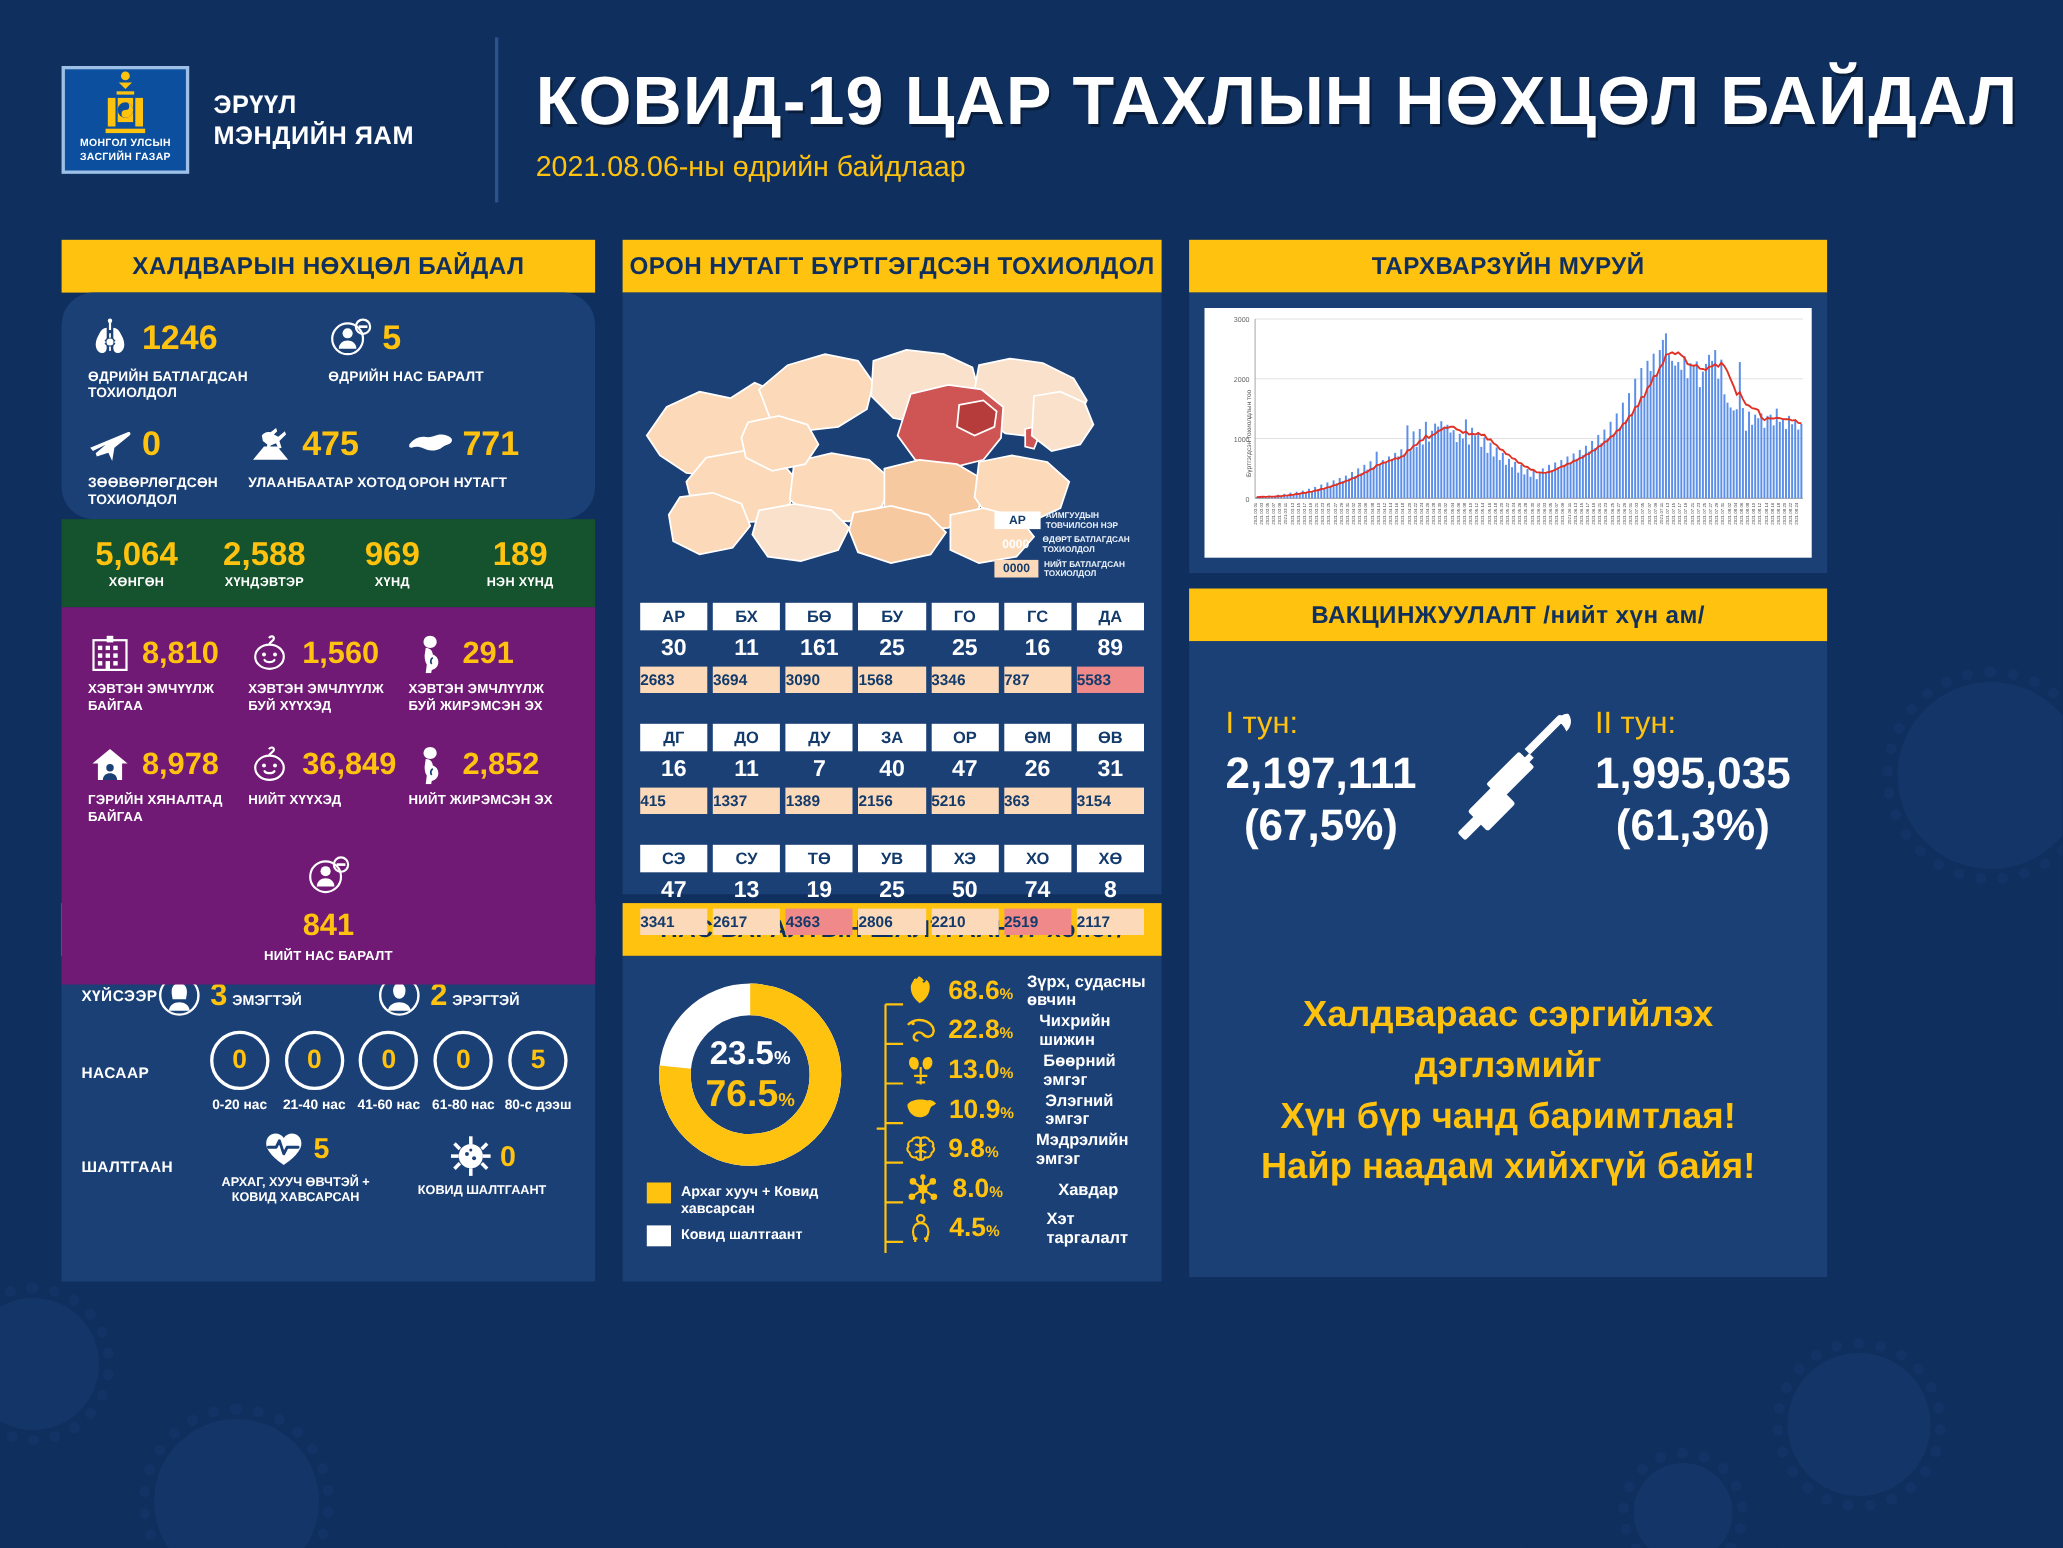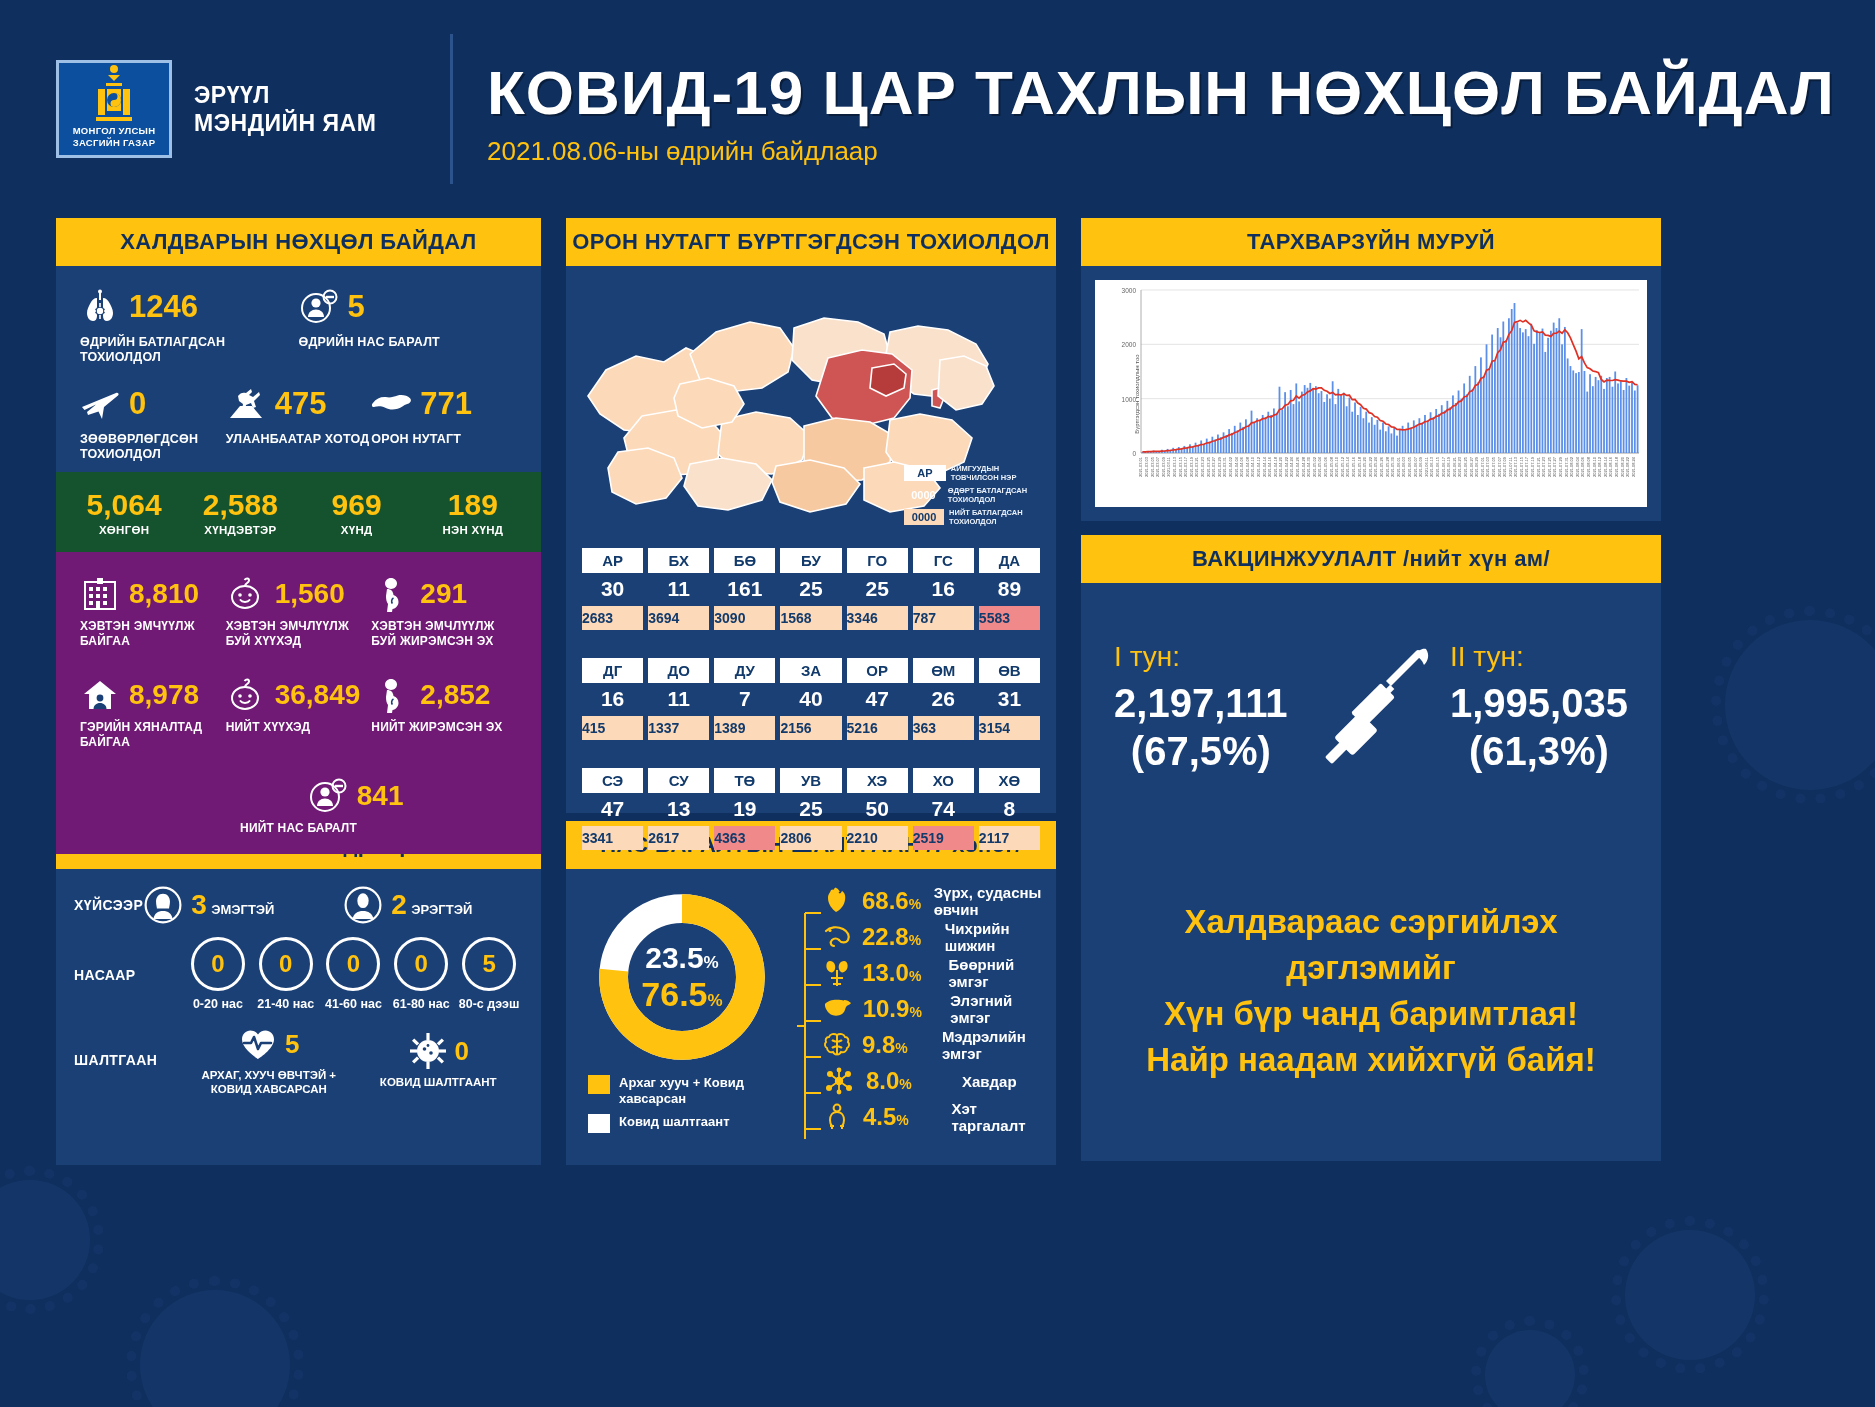--- a/index.html
+++ b/index.html
@@ -38,21 +38,21 @@
   #grid{position:relative;padding:0 56px;display:grid;
      grid-template-columns:485px 490px 580px;
      grid-template-rows:595px 8px 340px;
      column-gap:25px;}
   .panel{background:#1b4076;position:relative;}
   .panel-title{background:#ffc20e;color:#0f2f5e;font-size:22px;font-weight:bold;
      text-align:center;padding:11px 0;letter-spacing:.4px;}
 
   
   #infection{grid-column:1;grid-row:1;background:transparent;}
-  #infection .body{background:#1b4076;padding:18px 24px 10px;}
+  #infection .body{background:#1b4076;padding:18px 24px 10px;border-radius:29px;}
   .stat-row{display:flex;}
   .stat{flex:1;}
   .stat-head{display:flex;align-items:center;gap:9px;height:46px;}
   .stat-num{font-size:31px;font-weight:bold;color:#ffc20e;}
   .stat-num.green{color:#8bc63f;}
   .stat-label{font-size:12.5px;font-weight:bold;line-height:15px;letter-spacing:.2px;margin-top:5px;}
   .stat-label.green{color:#8bc63f;}
   .ico{width:40px;height:40px;display:flex;align-items:center;justify-content:center;}
   .ico svg{display:block;}
 
@@ -62,21 +62,21 @@
   .sv-lbl{font-size:11.5px;font-weight:bold;letter-spacing:.3px;margin-top:2px;}
 
   #hospital{background:#701a75;padding:22px 24px 18px;}
   .hrow{display:flex;margin-bottom:26px;}
   .hcell{flex:1;}
   .hhead{display:flex;align-items:center;gap:9px;}
   .hnum{font-size:28px;font-weight:bold;color:#ffc20e;}
   .hlbl{font-size:12px;font-weight:bold;line-height:15px;margin-top:5px;letter-spacing:.2px;}
   #total-death{display:flex;justify-content:center;}
   #total-death .hcell{flex:0 0 210px;text-align:center;}
-  #total-death .hhead{justify-content:flex-end;}
+  #total-death .hhead{justify-content:center;flex-direction:column;}
 
   
   #mapPanel{grid-column:2;grid-row:1;background:transparent;}
   #mapPanel .body{background:#1b4076;height:547px;position:relative;padding:10px 14px;}
   #mongolia{position:absolute;left:14px;top:18px;width:460px;height:250px;}
   #map-legend{position:absolute;right:12px;top:198px;width:140px;font-size:7px;}
   .lg-row{display:flex;align-items:center;gap:5px;margin-bottom:4px;}
   .lg-chip{width:52px;text-align:center;font-size:11px;font-weight:bold;padding:2px 0;}
   .lg-chip.w{background:#fff;color:#123a6b;}
   .lg-chip.p{background:#fcd9b8;color:#123a6b;}

